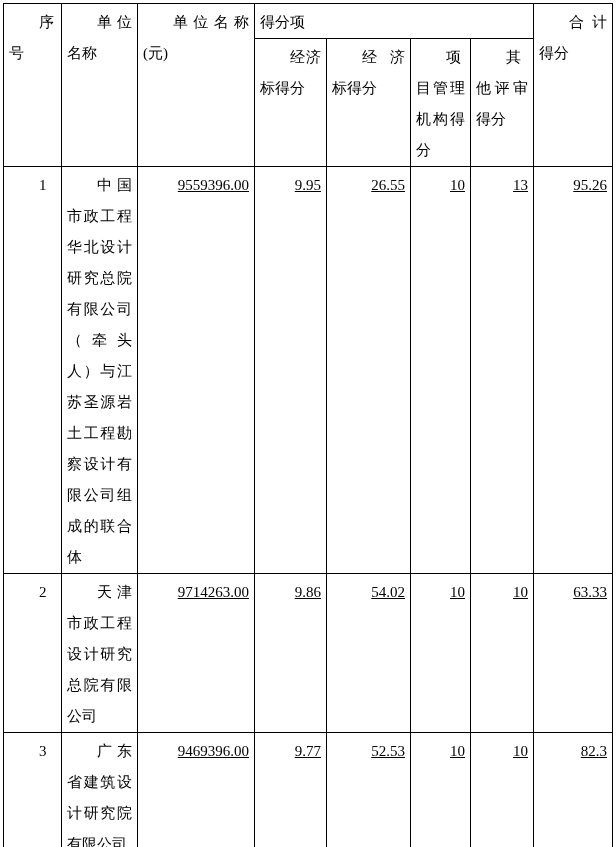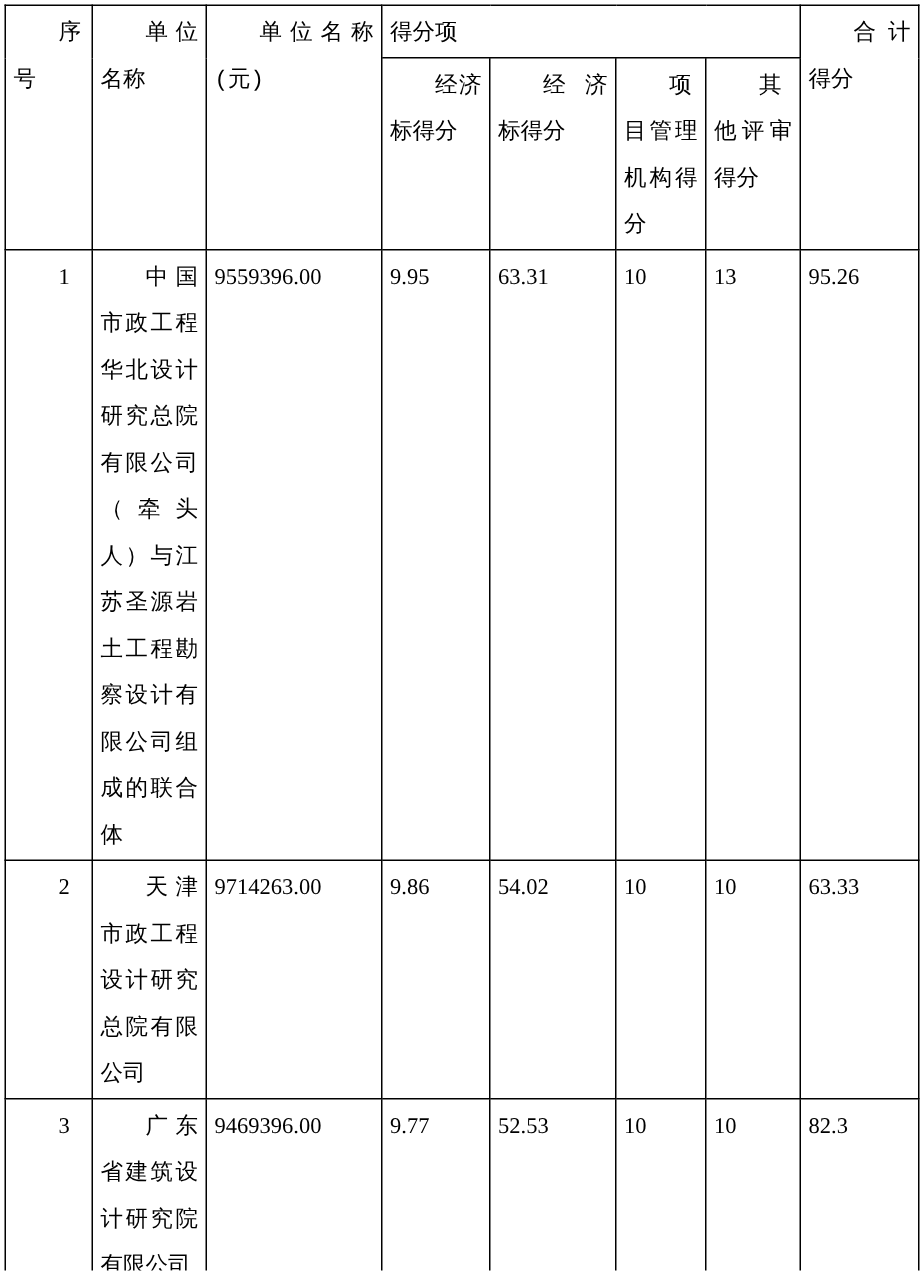--- a/index.html
+++ b/index.html
@@ -29,31 +29,31 @@
     overflow: hidden;
     word-break: normal;
     line-break: strict;
     box-sizing: border-box;
   }
   
   .jc {
     text-align: justify;
     text-justify: inter-character;
     text-indent: 2em;
-    font-family: Liberation Mono, monospace;
   }
   
   .serial {
     text-align: left;
     text-indent: 2em;
   }
   
   .num {
-    text-align: left;
+    text-align: right;
     padding-right: 6px;
+    text-decoration: underline;
   }
   
   .group {
     text-align: left;
     height: 30px;
     line-height: 23px;
     padding: 3px 5px 0 5px;
   }
   tr.sub-header-row { height: 127px; }
   tr.row-1 { height: 403px; }
@@ -87,21 +87,21 @@
       <th class="jc">经济标得分</th>
       <th class="jc">项目管理机构得分</th>
       <th class="jc">其他评审得分</th>
     </tr>
 
     <tr class="row-1">
       <td class="serial">1</td>
       <td class="jc">中国市政工程华北设计研究总院有限公司（牵头人）与江苏圣源岩土工程勘察设计有限公司组成的联合体</td>
       <td class="num">9559396.00</td>
       <td class="num">9.95</td>
-      <td class="num">63.31</td>
+      <td class="num">26.55</td>
       <td class="num">10</td>
       <td class="num">13</td>
       <td class="num">95.26</td>
     </tr>
 
     <tr class="row-2">
       <td class="serial">2</td>
       <td class="jc">天津市政工程设计研究总院有限公司</td>
       <td class="num">9714263.00</td>
       <td class="num">9.86</td>

